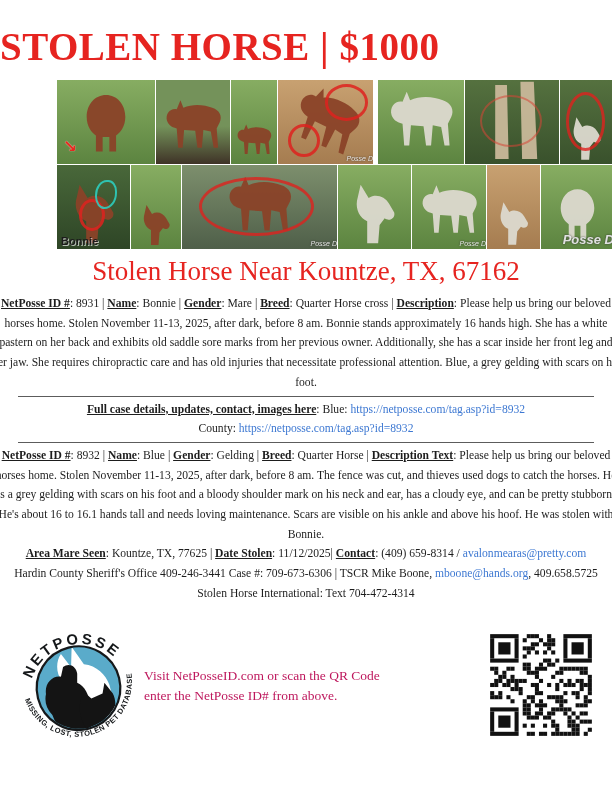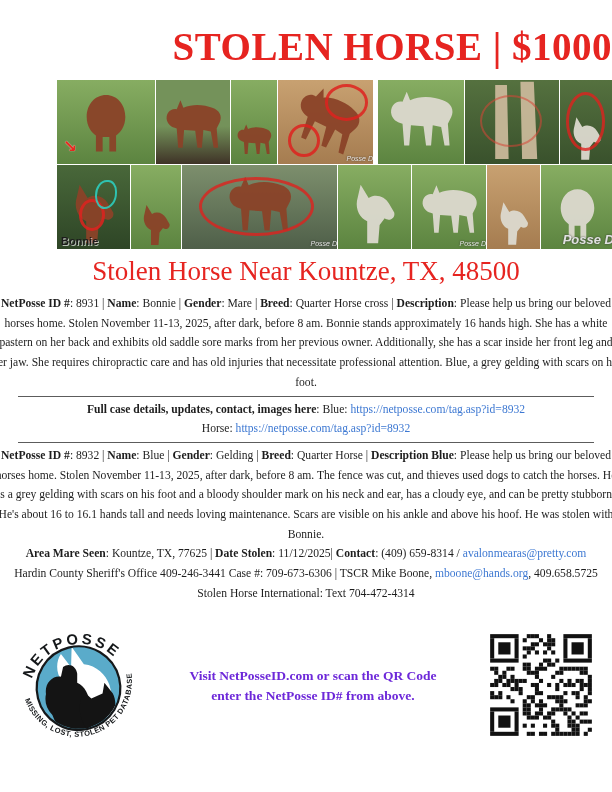--- a/index.html
+++ b/index.html
@@ -6,21 +6,21 @@
     --accent-red:#e62420;
     --link-blue:#3d78d2;
     --logo-blue:#5aabca;
   }
   html,body{margin:0;padding:0;background:#ffffff;}
   .page{
     position:relative;width:612px;height:792px;margin:0 auto;background:#fff;
     overflow:hidden;font-family:"Liberation Serif",serif;color:#1d1d1d;
   }
   
-  .title{margin-top:22px;text-align:right;color:var(--accent-red);
+  .title{margin-top:22px;text-align:left;color:var(--accent-red);
     font-weight:bold;font-size:39px;line-height:50px;letter-spacing:.5px;}
   
   .collage{width:551px;height:169px;margin:8px 0 0 57px;display:flex;flex-direction:column;gap:1px;}
   .crow{display:flex;height:84px;gap:1px;}
   .tile{position:relative;height:100%;overflow:hidden;flex:0 0 auto;}
   .tile svg.sil{position:absolute;left:0;bottom:0;width:100%;height:100%;}
   .bg-grass{background:linear-gradient(180deg,#87ad62,#5c8440);}
   .bg-grass-dark{background:linear-gradient(180deg,#49683a,#2e4526);}
   .bg-dirt{background:linear-gradient(180deg,#c8a171,#a57c50);}
   .bg-trees{background:linear-gradient(180deg,#55713f,#39512c);}
@@ -38,27 +38,27 @@
   .wm{position:absolute;right:0;bottom:2px;font-family:"Liberation Sans",sans-serif;
     font-size:7px;color:rgba(255,255,255,.85);text-shadow:0 0 2px #333;font-style:italic;}
   .wm.big{font-size:13px;font-weight:bold;color:rgba(238,238,238,.92);}
   .tlabel{position:absolute;left:4px;bottom:2px;font-family:"Liberation Sans",sans-serif;
     font-weight:bold;font-size:11px;color:#1c1c1c;text-shadow:1px 1px 0 rgba(255,255,255,.65);}
   
   .subtitle{margin-top:7px;text-align:center;color:var(--accent-red);font-size:27px;line-height:31px;}
   .tblock{width:648px;margin-left:-18px;}
   .tblock.mt{margin-top:7px;}
   .tline{white-space:nowrap;text-align:center;line-height:19.7px;font-size:11.6px;}
-  .tline .b{font-weight:bold;}
+  .tline .b{font-weight:bold;text-decoration:underline;}
   .tline a.lnk{color:var(--link-blue);text-decoration:none;cursor:pointer;}
   hr.divider{border:none;border-top:1px solid #5c5c5c;margin:3px 18px;}
   
   .footer{display:flex;align-items:center;margin-top:14px;padding:0 8px;height:136px;}
   .logo-wrap{width:132px;height:132px;flex:0 0 auto;margin-left:4px;}
-  .visit{flex:1;text-align:center;font-size:13.5px;line-height:20px;color:#6d28d9;font-weight:bold;}
+  .visit{flex:1;font-size:13.5px;line-height:20px;color:#be185d;}
   .qr-wrap{width:118px;height:120px;flex:0 0 auto;margin-right:4px;}
 </style>
 </head>
 <body>
 
 <div class="page">
 
   <div class="title">
     <div>STOLEN HORSE | $1000</div>
   </div>
@@ -146,41 +146,41 @@
         </div>
         <div class="tile bg-grass" style="width: 73px;">
           <svg class="sil" viewBox="0 0 100 100" preserveAspectRatio="xMidYMax meet">
             <path d="M50 18 C63 18 73 29 73 44 C73 55 67 63 62 66 L62 85 L54 85 L54 68 L46 68 L46 85 L38 85 L38 66 C33 63 27 55 27 44 C27 29 37 18 50 18 Z" fill="#dcd9cf" opacity="0.95"></path>
           </svg>
           <div class="wm big">Posse D</div>
         </div>
       </div>
     </div>
 
-  <div class="subtitle">Stolen Horse Near Kountze, TX, 48500</div>
+  <div class="subtitle">Stolen Horse Near Kountze, TX, 67162</div>
 
   <div class="tblock mt">
       <div class="tline"><span class="b">NetPosse ID #</span><span>: 8931 | </span><span class="b">Name</span><span>: Bonnie | </span><span class="b">Gender</span><span>: Mare | </span><span class="b">Breed</span><span>: Quarter Horse cross | </span><span class="b">Description</span><span>: Please help us bring our beloved</span></div>
       <div class="tline"><span>horses home. Stolen November 11-13, 2025, after dark, before 8 am. Bonnie stands approximately 16 hands high. She has a white</span></div>
       <div class="tline"><span>pastern on her back and exhibits old saddle sore marks from her previous owner. Additionally, she has a scar inside her front leg and</span></div>
       <div class="tline"><span>her jaw. She requires chiropractic care and has old injuries that necessitate professional attention. Blue, a grey gelding with scars on his</span></div>
       <div class="tline"><span>foot.</span></div>
     </div>
 
   <hr class="divider">
 
   <div class="tblock">
       <div class="tline"><span class="b">Full case details, updates, contact, images here</span><span>: Blue: </span><a class="lnk" href="#">https://netposse.com/tag.asp?id=8932</a></div>
-      <div class="tline"><span>Horse: </span><a class="lnk" href="#">https://netposse.com/tag.asp?id=8932</a></div>
+      <div class="tline"><span>County: </span><a class="lnk" href="#">https://netposse.com/tag.asp?id=8932</a></div>
     </div>
 
   <hr class="divider">
 
   <div class="tblock">
-      <div class="tline"><span class="b">NetPosse ID #</span><span>: 8932 | </span><span class="b">Name</span><span>: Blue | </span><span class="b">Gender</span><span>: Gelding | </span><span class="b">Breed</span><span>: Quarter Horse | </span><span class="b">Description Blue</span><span>: Please help us bring our beloved</span></div>
+      <div class="tline"><span class="b">NetPosse ID #</span><span>: 8932 | </span><span class="b">Name</span><span>: Blue | </span><span class="b">Gender</span><span>: Gelding | </span><span class="b">Breed</span><span>: Quarter Horse | </span><span class="b">Description Text</span><span>: Please help us bring our beloved</span></div>
       <div class="tline"><span>horses home. Stolen November 11-13, 2025, after dark, before 8 am. The fence was cut, and thieves used dogs to catch the horses. He</span></div>
       <div class="tline"><span>is a grey gelding with scars on his foot and a bloody shoulder mark on his neck and ear, has a cloudy eye, and can be pretty stubborn.</span></div>
       <div class="tline"><span>He's about 16 to 16.1 hands tall and needs loving maintenance. Scars are visible on his ankle and above his hoof. He was stolen with</span></div>
       <div class="tline"><span>Bonnie.</span></div>
     </div>
 
   <div class="tblock">
       <div class="tline"><span class="b">Area Mare Seen</span><span>: Kountze, TX, 77625 | </span><span class="b">Date Stolen</span><span>: 11/12/2025| </span><span class="b">Contact</span><span>: (409) 659-8314 / </span><a class="lnk" href="#">avalonmearas@pretty.com</a></div>
       <div class="tline"><span>Hardin County Sheriff's Office 409-246-3441 Case #: 709-673-6306 | TSCR Mike Boone, </span><a class="lnk" href="#">mboone@hands.org</a><span>, 409.658.5725</span></div>
       <div class="tline"><span>Stolen Horse International: Text 704-472-4314</span></div>

